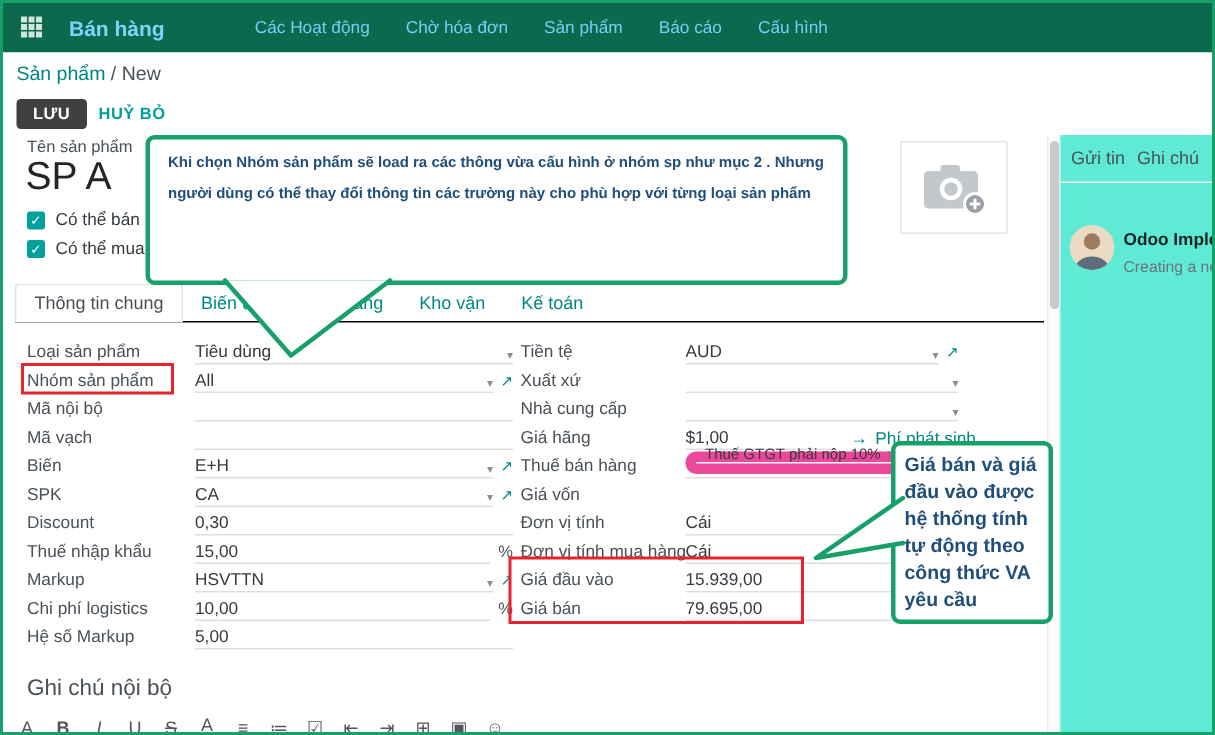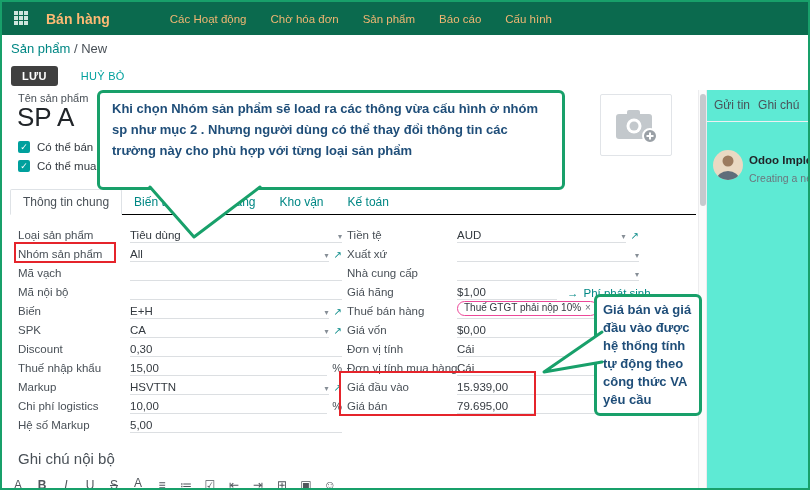--- a/index.html
+++ b/index.html
@@ -1,33 +1,33 @@
 <!DOCTYPE html>
 <html><head>
 <meta charset="utf-8">
 <style>
   *{margin:0;padding:0;box-sizing:border-box}
   body{font-family:"Liberation Sans",sans-serif;background:#fff;color:#343a40}
   .screen{position:relative;width:810px;height:490px;border:2px solid #18a06a;background:#fff;overflow:hidden}
 
   
-  .topbar{position:absolute;left:0;top:0;right:0;height:33px;background:#0b6a4e;display:flex;align-items:center;padding:0 12px;color:#fdba74}
+  .topbar{position:absolute;left:0;top:0;right:0;height:33px;background:#0b6a4e;display:flex;align-items:center;padding:0 12px;color:#7dd3fc}
   .apps-grid{width:15px;height:15px;display:grid;grid-template-columns:repeat(3,4px);grid-template-rows:repeat(3,4px);gap:1px;margin-right:17px}
   .apps-grid i{background:#cfe5dd;display:block}
   .app-name{font-weight:bold;font-size:14px;margin-right:60px}
   .menu{display:flex;gap:24px;font-size:11.5px}
   .menu span{white-space:nowrap;opacity:.95}
 
   
   .breadcrumb{position:absolute;left:0;top:33px;right:0;height:26px;padding:6px 9px;font-size:13px;background:#fff}
   .bc-link{color:#008784}
   .bc-sep,.bc-cur{color:#495057}
   .actionbar{position:absolute;left:0;top:59px;right:0;height:30px;padding:3px 9px;display:flex;align-items:center}
   .btn-save{background:#404040;color:#fff;font-size:11px;font-weight:bold;padding:4px 11px;border-radius:3px;letter-spacing:.3px}
-  .btn-discard{color:#00a09d;font-size:11px;font-weight:normal;margin-left:23px;letter-spacing:.3px}
+  .btn-discard{color:#00a09d;font-size:11px;font-weight:bold;margin-left:8px;letter-spacing:.3px}
 
   
   .pname-label{position:absolute;left:16px;top:90px;font-size:11px;color:#495057}
   .pname{position:absolute;left:15px;top:100px;font-size:26px;color:#212529}
   .chk{position:absolute;display:flex;gap:7px;align-items:center;font-size:11.5px;color:#343a40}
   .chk1{left:16px;top:139px}.chk2{left:16px;top:158px}
   .chkbox{width:12px;height:12px;background:#00a09d;border-radius:2px;color:#fff;font-size:9px;line-height:12px;text-align:center}
 
   .img-box{position:absolute;left:598px;top:92px;width:72px;height:62px;border:1px solid #e1e4e8;border-radius:2px;display:flex;align-items:center;justify-content:center;background:#fff}
 
@@ -43,31 +43,31 @@
   .frow{display:flex;align-items:flex-end;height:19px;font-size:11.5px}
   .flabel{flex:0 0 112px;color:#495057;padding-bottom:2px;white-space:nowrap;overflow:hidden}
   .col-right .flabel{flex:0 0 110px}
   .fctrl{flex:1;display:flex;align-items:flex-end;border-bottom:1px solid #dcdfe2;min-height:16px;padding-bottom:1px;color:#343a40;min-width:0}
   .fctrl.short{flex:0 0 100px}
   .fval{flex:1;white-space:nowrap;overflow:hidden}
   .caret{color:#868e96;font-size:8px;padding-left:4px}
   .extlink{color:#008784;font-size:10px;margin-left:5px;padding-bottom:2px}
   .suffix{margin-left:5px;color:#495057;padding-bottom:2px;font-size:11px}
   .fee-link{margin-left:10px;color:#008784;display:flex;gap:5px;align-items:flex-end;padding-bottom:1px;white-space:nowrap}
-  .tag{display:inline-flex;align-items:flex-start;gap:4px;border:1px solid #ec4899;border-radius:9px;padding:0 6px;font-size:10px;height:15px;margin-bottom:1px;color:#343a40;white-space:nowrap}
+  .tag{display:inline-flex;align-items:flex-end;gap:4px;border:7px solid #ec4899;border-radius:9px;padding:0 6px;font-size:10px;height:15px;margin-bottom:1px;color:#343a40;white-space:nowrap}
   .tag .x{color:#6c757d;font-size:10px}
 
   
   .redbox{position:absolute;border:2px solid #e5242b;z-index:15}
   .redbox1{left:12px;top:240px;width:102px;height:21px}
   .redbox2{left:337px;top:369px;width:197px;height:45px}
 
   
   .callout{position:absolute;background:#fff;border:3px solid #18a06a;border-radius:6px;color:#1f4e79;font-weight:bold;z-index:20}
-  .callout1{left:95px;top:88px;width:468px;height:100px;font-size:13px;line-height:21px;padding:5px 10px 4px 12px}
+  .callout1{left:95px;top:88px;width:468px;height:100px;font-size:10px;line-height:21px;padding:5px 10px 4px 12px}
   .callout2{left:592px;top:292px;width:108px;font-size:13px;line-height:18px;padding:4px 6px}
   .tail{position:absolute;z-index:21;overflow:visible}
   .tail1{left:140px;top:185px}
   .tail2{left:536px;top:328px}
 
   
   .notes-title{position:absolute;left:16px;top:448px;font-size:15px;color:#495057}
   .etoolbar{position:absolute;left:9px;top:476px;display:flex;gap:10px;font-size:12px;color:#51565c}
   .etoolbar span{width:14px;text-align:center}
   .ic-b{font-weight:bold}.ic-i{font-style:italic}.ic-u{text-decoration:underline}.ic-s{text-decoration:line-through}
@@ -165,27 +165,27 @@
     </div>
     <div class="frow">
       <span class="flabel">Nhóm sản phẩm</span>
       <span class="fctrl">
         <span class="fval">All</span>
           <span class="caret">▾</span>
       </span>
       <span class="extlink">↗</span>
     </div>
     <div class="frow">
+      <span class="flabel">Mã nội bộ</span>
+      <span class="fctrl">
+          <span class="fval"></span>
+        </span>
+    </div>
+    <div class="frow">
       <span class="flabel">Mã vạch</span>
-      <span class="fctrl">
-          <span class="fval"></span>
-        </span>
-    </div>
-    <div class="frow">
-      <span class="flabel">Mã nội bộ</span>
       <span class="fctrl">
           <span class="fval"></span>
         </span>
     </div>
     <div class="frow">
       <span class="flabel">Biến</span>
       <span class="fctrl">
         <span class="fval">E+H</span>
           <span class="caret">▾</span>
       </span>
@@ -272,23 +272,20 @@
       <span class="flabel">Thuế bán hàng</span>
       <span class="fctrl">
         <span class="tag">
           <span>Thuế GTGT phải nộp 10%</span>
           <span class="x">×</span>
         </span>
       </span>
     </div>
     <div class="frow">
       <span class="flabel">Giá vốn</span>
-      <span class="fctrl">
-          <span class="fval">$0,00</span>
-        </span>
     </div>
     <div class="frow">
       <span class="flabel">Đơn vị tính</span>
       <span class="fctrl">
           <span class="fval">Cái</span>
         </span>
     </div>
     <div class="frow">
       <span class="flabel">Đơn vị tính mua hàng</span>
       <span class="fctrl">

